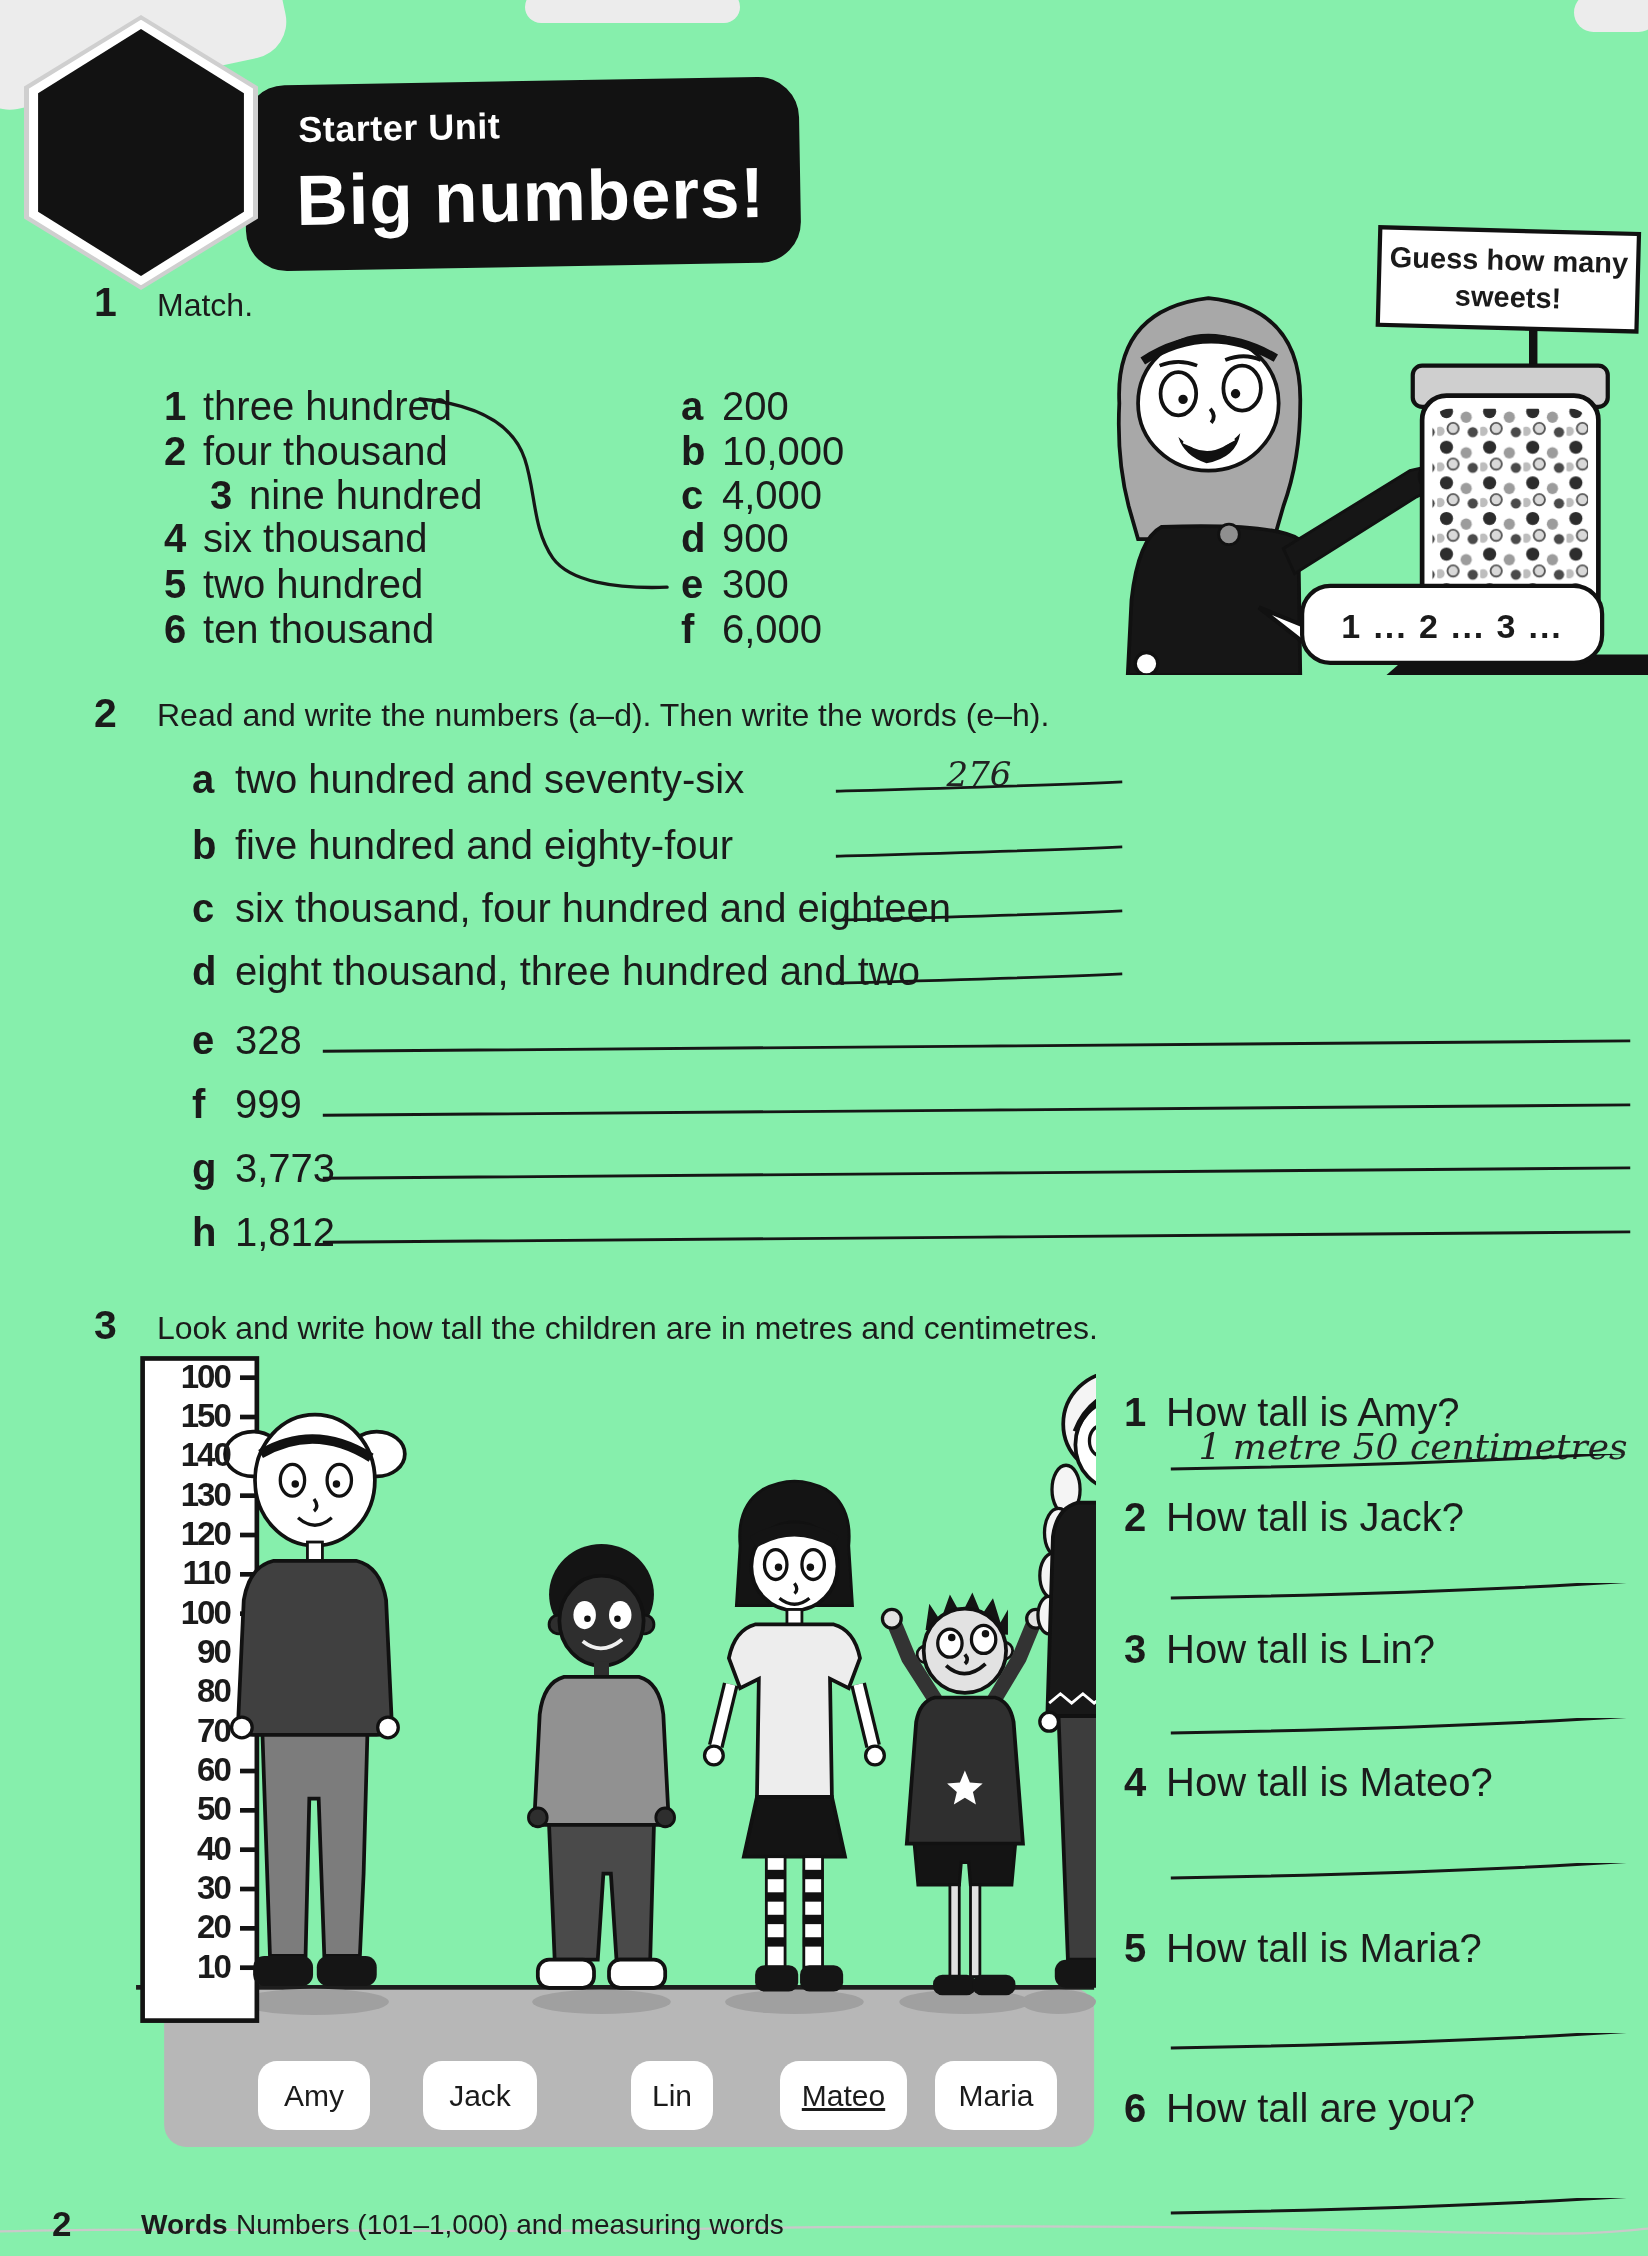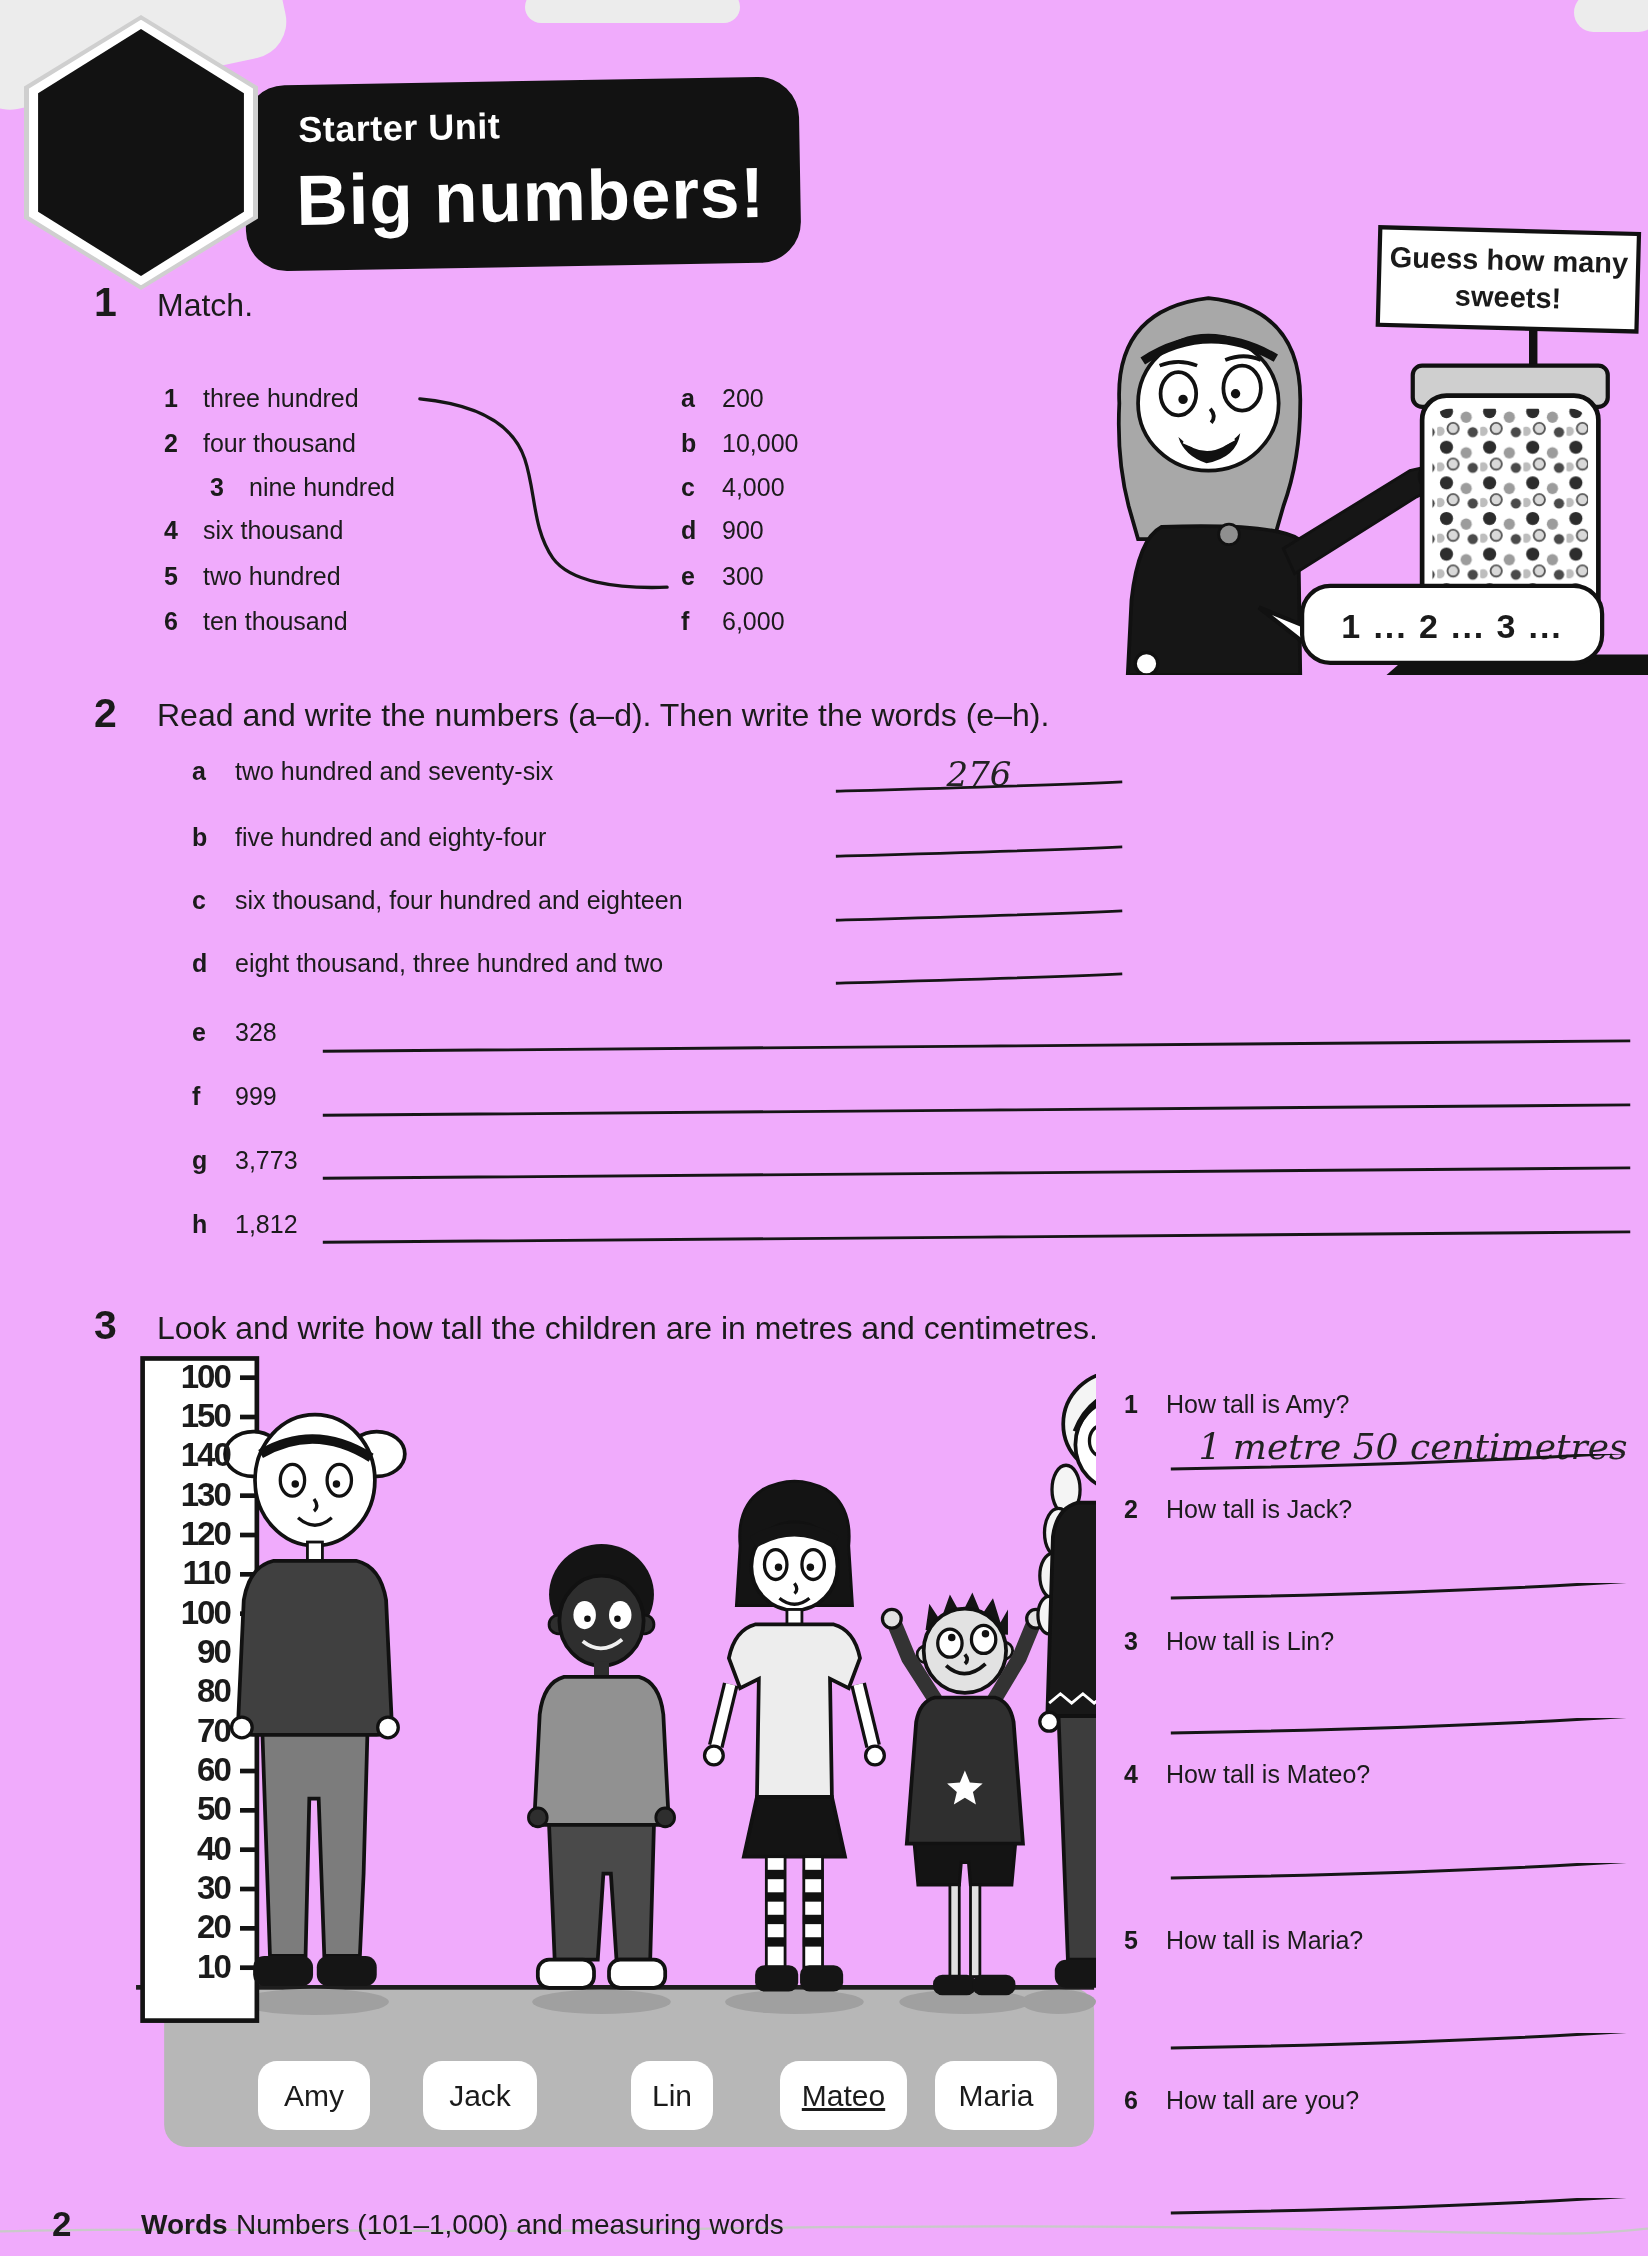--- a/index.html
+++ b/index.html
@@ -1,29 +1,29 @@
 <!DOCTYPE html>
 <html style="font-size:15px"><head>
 <meta charset="utf-8">
 <style>
   html,body{margin:0;padding:0;background:#777;}
-  #page{position:relative;width:1649px;height:2256px;background:#f0abfc;overflow:hidden;
+  #page{position:relative;width:1649px;height:2256px;background:#86efac;overflow:hidden;
         font-family:"Liberation Sans","DejaVu Sans",sans-serif;color:#1b1b1b;}
   .abs{position:absolute;}
   .b{font-weight:bold;}
   
   .hex{clip-path:polygon(50% 0,100% 26%,100% 74%,50% 100%,0 74%,0 26%);}
   #banner{left:245px;top:81px;width:555px;height:186px;background:#121212;border-radius:41px;
           transform:rotate(-1deg);z-index:1;}
   #banner .t1{position:absolute;left:54px;top:24px;font-size:36px;font-weight:bold;color:#fff;letter-spacing:0.5px;}
   #banner .t2{position:absolute;left:51px;top:75px;font-size:71px;font-weight:bold;color:#fff;letter-spacing:0.9px;}
   
   .exnum{font-size:41px;font-weight:bold;}
   .instr{font-size:32px;}
-  .row{font-size:25px;white-space:nowrap;}
+  .row{font-size:40px;white-space:nowrap;}
   .row .n{font-weight:bold;display:inline-block;}
   .hand{font-family:"DejaVu Serif",serif;font-style:italic;color:#222;margin-top:9px;}
   .tag{background:#fff;border-radius:19px;text-align:center;font-size:30px;line-height:69px;}
   .rlab{width:82px;text-align:right;font-size:33px;font-weight:bold;letter-spacing:-1.9px;}
   .q .n{font-weight:bold;}
   .blob{background:#ececec;border-radius:37px;}
   .sign-text{width:259px;text-align:center;font-weight:bold;font-size:29px;line-height:37px;transform:rotate(1.5deg);}
   .bubble-text{width:300px;text-align:center;font-weight:bold;font-size:34px;letter-spacing:1.9px;}
   .footer{font-size:28px;}
 </style>

